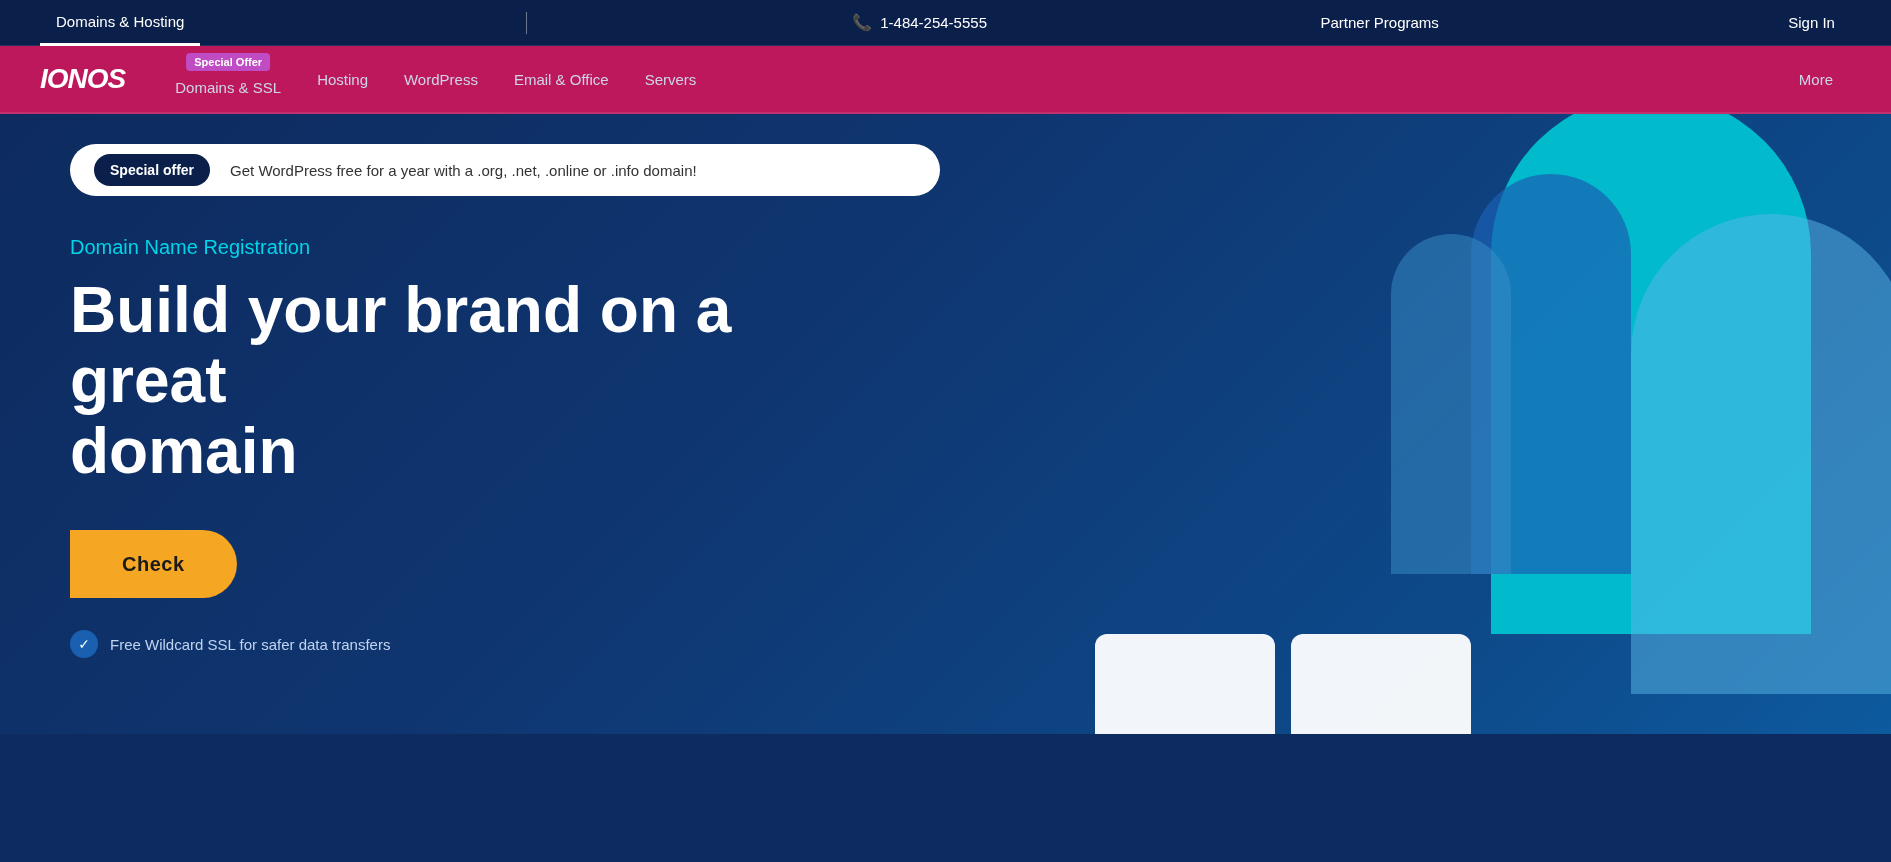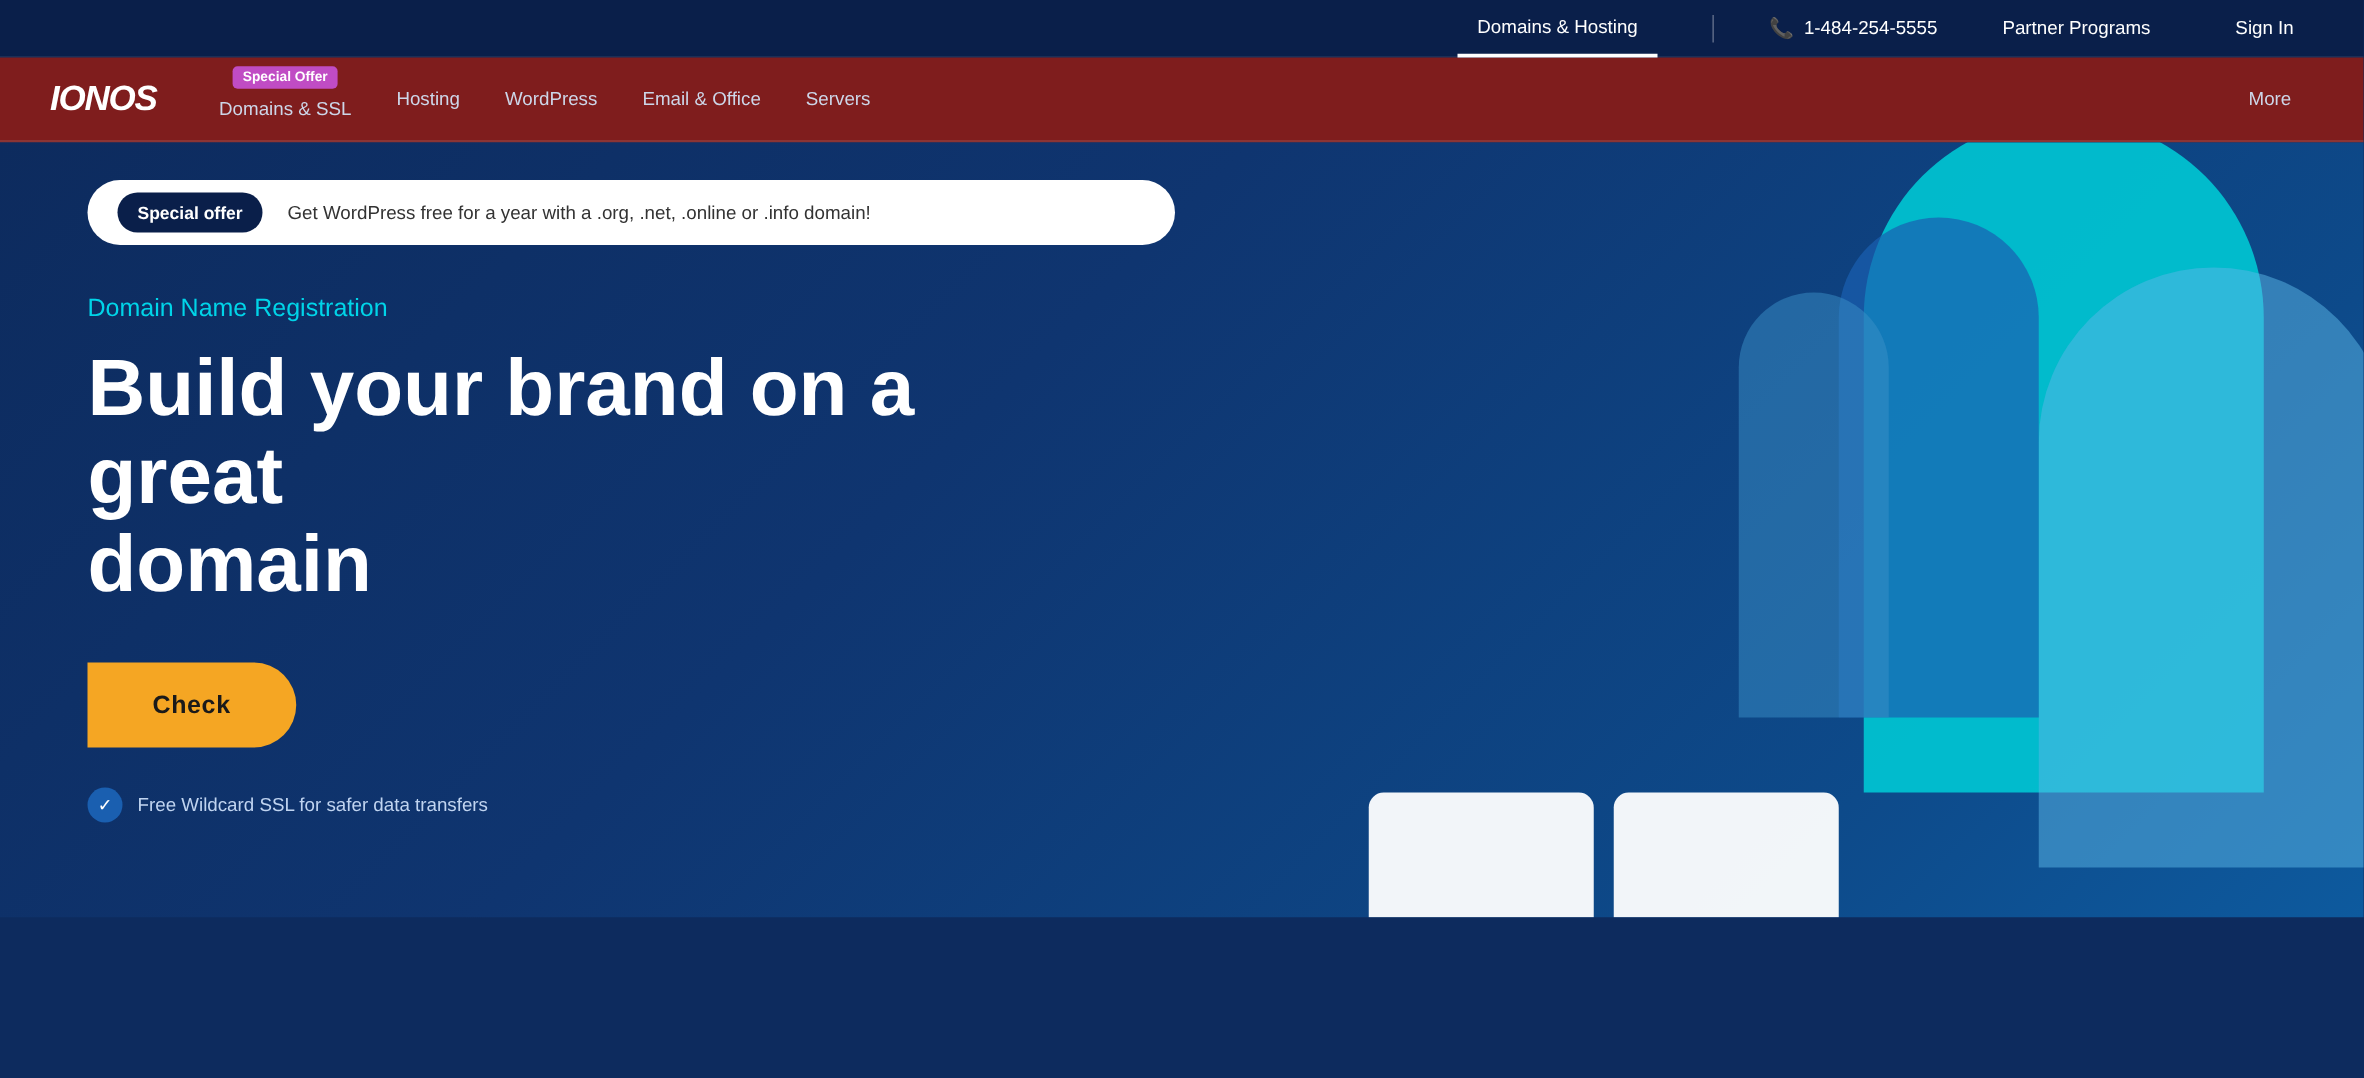--- a/index.html
+++ b/index.html
@@ -2,21 +2,21 @@
 <html><head>
   <meta charset="utf-8">
   <style>
     * { margin: 0; padding: 0; box-sizing: border-box; }
     body { font-family: Arial, sans-serif; background: #0d2b5e; overflow-x: hidden; width: 1891px; }
 
     
     .top-bar {
       background: #0a1f4a;
       display: flex;
-      justify-content: flex-end;
+      justify-content: space-between;
       align-items: center;
       padding: 0 40px;
       height: 46px;
       gap: 36px;
       border-bottom: 1px solid rgba(255,255,255,0.1);
     }
     .top-bar-links {
       display: flex;
       align-items: center;
       gap: 0;
@@ -45,21 +45,21 @@
       gap: 8px;
       color: #fff;
       font-size: 15px;
     }
     .phone-icon {
       font-size: 16px;
     }
 
     
     .main-nav {
-      background: #7f1d1d;
+      background: #be185d;
       display: flex;
       align-items: center;
       padding: 0 40px;
       height: 68px;
       gap: 0;
       border-bottom: 2px solid rgba(255,255,255,0.1);
       justify-content: center;
     }
     .logo {
       color: #fff;

